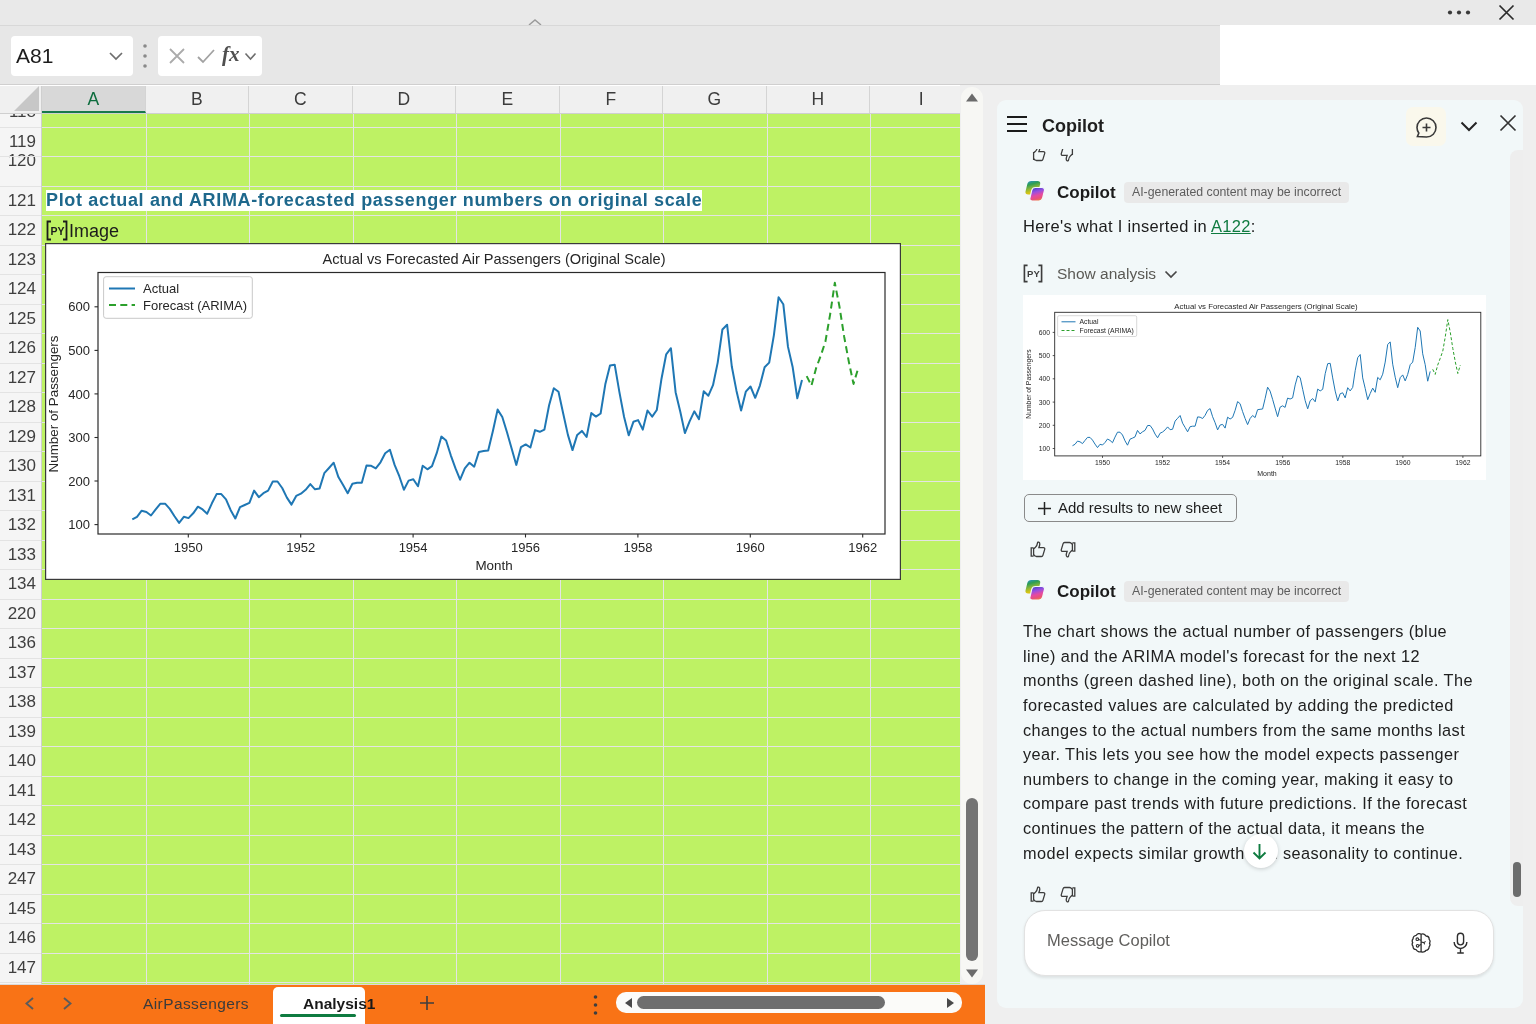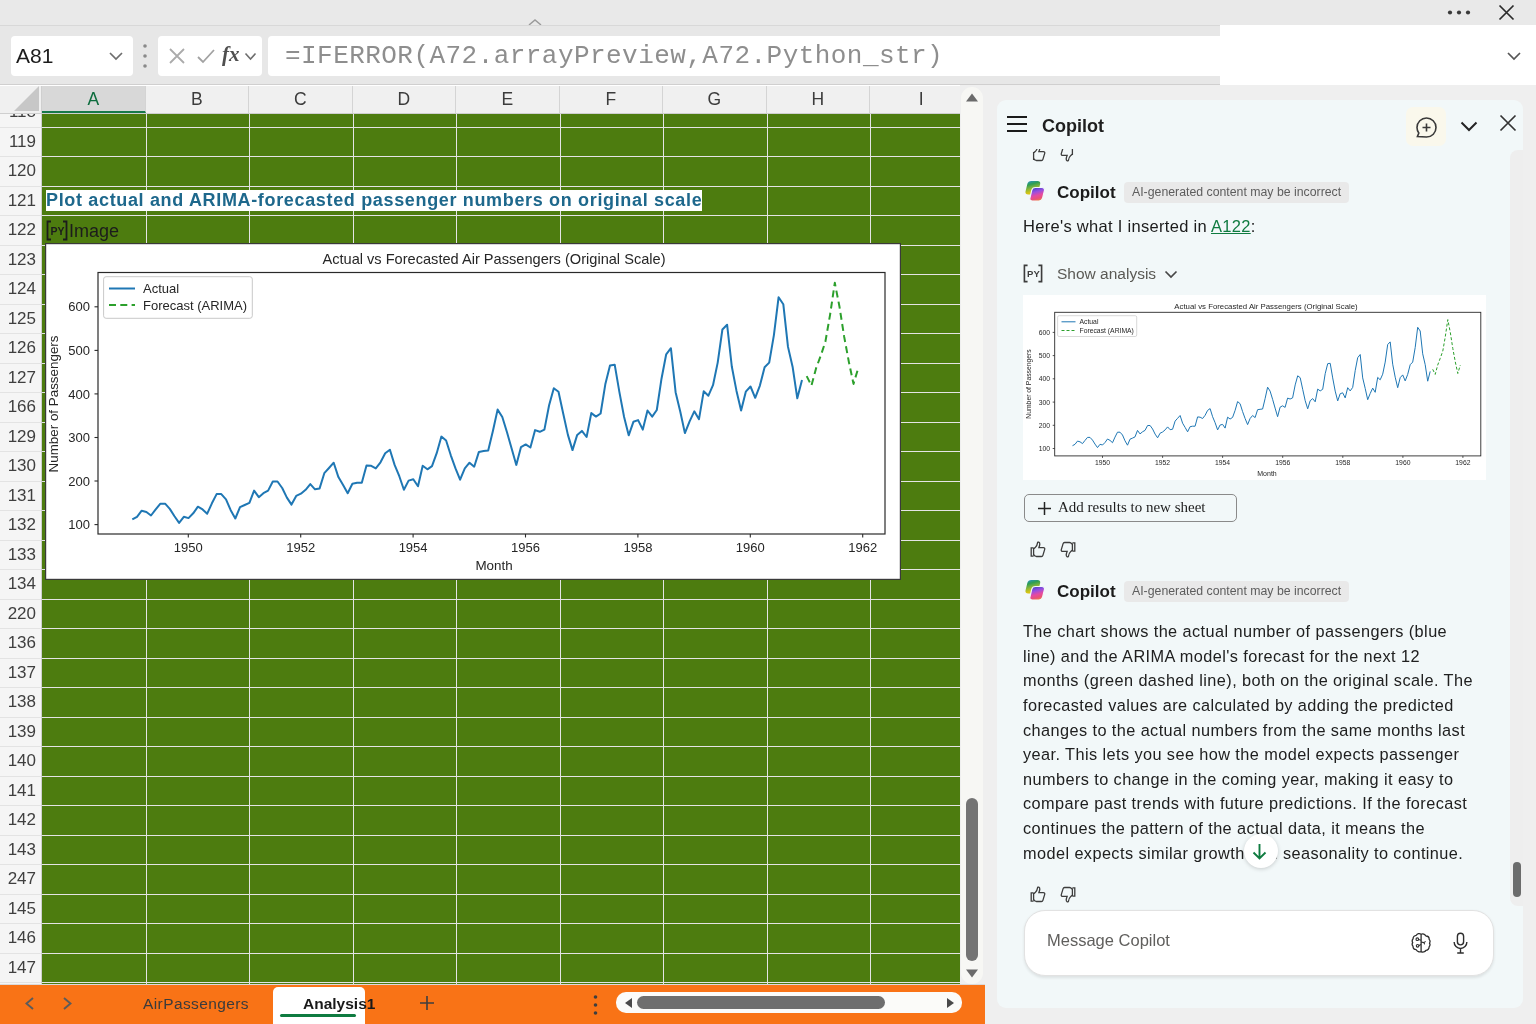--- a/index.html
+++ b/index.html
@@ -17,21 +17,21 @@
 
 
 #grid { position:absolute; left:0; top:85px; width:960px; height:899px; background:#ffffff; overflow:hidden; }
 #cheadrow { position:absolute; left:0; top:1px; width:960px; height:28px; background:#f0f0f0; border-bottom:1px solid #cfcfcf; }
 .chead { position:absolute; top:0; height:27px; line-height:27px; text-align:center; font-size:17.5px; color:#3c3c3c; border-right:1px solid #d4d4d4; }
 .colsel { background:#d8d8d8; color:#0c6c3d; border-bottom:2.5px solid #17794a; height:27px; }
 #corner { position:absolute; left:0; top:1px; width:42px; height:28px; background:#f0f0f0; border-right:1px solid #cfcfcf; border-bottom:1px solid #cfcfcf; }
 #corner:after { content:""; position:absolute; right:2px; bottom:2px; border-style:solid; border-width:0 0 25px 25px; border-color:transparent transparent #c7c7c7 transparent; }
 #rheads { position:absolute; left:0; top:29px; width:42px; height:870px; background:#f5f5f5; border-right:1px solid #cfcfcf; overflow:hidden; }
 .rnum { position:absolute; right:5px; width:37px; height:29.5px; line-height:29.5px; text-align:right; font-size:17px; color:#3f3f3f; }
-#cells { position:absolute; left:42px; top:29px; width:918px; height:870px; background:#4d7c0f; overflow:hidden; }
+#cells { position:absolute; left:42px; top:29px; width:918px; height:870px; background:#bef264; overflow:hidden; }
 .hline { position:absolute; left:0; width:918px; height:1px; background:#e4e4e4; }
 .vline { position:absolute; top:0; width:1px; height:870px; background:#e4e4e4; }
 .rline { position:absolute; left:0; width:42px; height:1px; background:#e3e3e3; }
 
 #celltitle { position:absolute; left:4px; top:76px; font-size:18px; font-weight:bold; color:#1e688c; white-space:nowrap; background:#ffffff; letter-spacing:0.66px; }
 #cellimage { position:absolute; left:3px; top:105.5px; font-size:18px; color:#1c1c1c; white-space:nowrap; }
 #bigchart { position:absolute; left:3px; top:129.2px; width:856px; height:337px; }
 
 
 #vtrack { position:absolute; left:961px; top:87px; width:22px; height:897px; background:#f7f7f4; border-radius:11px; }
@@ -51,21 +51,21 @@
 #panel { position:absolute; left:997px; top:100px; width:526px; height:908px; background:#f2f8f9; border-radius:9px; overflow:hidden; }
 #paneltitle { position:absolute; left:45px; top:16px; font-size:18px; font-weight:bold; color:#1f1f1f; }
 #newchatbg { position:absolute; left:409px; top:7px; width:40px; height:39px; background:#faf8ec; border-radius:7px; }
 .pill { position:absolute; background:#e9e9e9; border-radius:4px; font-size:12.3px; color:#5d5d5d; line-height:21px; padding:0 8px; height:21px; white-space:nowrap; }
 .msgname { position:absolute; font-size:17px; font-weight:bold; color:#1b1b1b; }
 #heretext { position:absolute; left:26px; top:117px; font-size:16.5px; color:#1c1c1c; letter-spacing:0.3px; }
 #heretext a { color:#0f7b40; text-decoration:underline; }
 #showrow { position:absolute; left:25px; top:164px; font-size:15.5px; color:#5a5954; }
 #chartcard { position:absolute; left:26px; top:195px; width:463px; height:185px; background:#ffffff; }
 #addbtn { position:absolute; left:27px; top:394px; width:213px; height:28px; border:1px solid #8a8a8a; border-radius:5px; font-size:15px; color:#1e1e1e; }
-#addbtn span { position:absolute; left:33px; top:4px;font-family:Liberation Serif, serif; }
+#addbtn span { position:absolute; left:33px; top:4px; }
 #para { position:absolute; left:26px; top:519px; width:475px; font-size:16.3px; line-height:24.62px; color:#202020; letter-spacing:0.42px; }
 #msgbox { position:absolute; left:27px; top:810px; width:470px; height:66px; background:#ffffff; border:1px solid #e2e2e2; border-radius:21px; box-shadow:0 1.2px 3px rgba(0,0,0,0.09); }
 #msgbox span { position:absolute; left:22px; top:20px; font-size:16.5px; color:#605f5d; }
 #ptrack { position:absolute; left:513px; top:50px; width:13px; height:756px; background:#eeeeee; border-radius:8px 0 0 8px; }
 #pthumb { position:absolute; left:516px; top:762px; width:8px; height:35px; background:#6b6b6b; border-radius:4px; }
 
 .icon { position:absolute; }
 </style></head>
 <body>
 <div id="stage">
@@ -99,26 +99,20 @@
     <div class="wbox" id="fxbox">
       <svg class="icon" style="left:10px;top:11px" width="18" height="18" viewBox="0 0 18 18">
           <path d="M2 2 L16 16 M16 2 L2 16" stroke="#ababab" stroke-width="1.8"></path>
         </svg>
       <svg class="icon" style="left:38px;top:11px" width="20" height="18" viewBox="0 0 20 18">
           <path d="M2 10 L7 15 L18 3" stroke="#a2a2a2" stroke-width="1.8" fill="none"></path>
         </svg>
       <span style="position:absolute;left:64px;top:6px;font-family:'Liberation Serif',serif;font-style:italic;font-weight:bold;font-size:21px;color:#4f4f4f;">fx</span>
       <svg class="icon" style="left:86px;top:16px" width="13" height="9" viewBox="0 0 13 9">
           <path d="M1.5 1.5 L6.5 7 L11.5 1.5" stroke="#6e6e6e" stroke-width="1.6" fill="none"></path>
-        </svg>
-    </div>
-    <div class="wbox" id="formulabox">
-      <span id="formulatext">=IFERROR(A72.arrayPreview,A72.Python_str)</span>
-      <svg class="icon" style="left:1238px;top:15px" width="16" height="10" viewBox="0 0 16 10">
-          <path d="M2 2 L8 8 L14 2" stroke="#565656" stroke-width="1.7" fill="none"></path>
         </svg>
     </div>
   </div>
 
   <div id="grid">
     <div id="cells">
         <div class="hline" style="top:12.8px"></div>
         <div class="hline" style="top:42.3px"></div>
         <div class="hline" style="top:71.8px"></div>
         <div class="hline" style="top:101.3px"></div>
@@ -209,29 +203,29 @@
         <div class="chead" style="left:352.5px;width:103.5px">D</div>
         <div class="chead" style="left:456.0px;width:103.5px">E</div>
         <div class="chead" style="left:559.5px;width:103.5px">F</div>
         <div class="chead" style="left:663.0px;width:103.5px">G</div>
         <div class="chead" style="left:766.5px;width:103.5px">H</div>
         <div class="chead" style="left:870.0px;width:103.5px">I</div>
       </div>
     <div id="corner"></div>
     <div id="rheads">
         <div class="rnum" style="top:12.8px">119</div>
-        <div class="rnum" style="top:42px">120</div>
+        <div class="rnum" style="top:32px">120</div>
         <div class="rnum" style="top:71.8px">121</div>
         <div class="rnum" style="top:101.3px">122</div>
         <div class="rnum" style="top:130.8px">123</div>
         <div class="rnum" style="top:160.3px">124</div>
         <div class="rnum" style="top:189.8px">125</div>
         <div class="rnum" style="top:219.3px">126</div>
         <div class="rnum" style="top:248.8px">127</div>
-        <div class="rnum" style="top:278.3px">166</div>
+        <div class="rnum" style="top:278.3px">128</div>
         <div class="rnum" style="top:307.8px">129</div>
         <div class="rnum" style="top:337.3px">130</div>
         <div class="rnum" style="top:366.8px">131</div>
         <div class="rnum" style="top:396.3px">132</div>
         <div class="rnum" style="top:425.8px">133</div>
         <div class="rnum" style="top:455.3px">134</div>
         <div class="rnum" style="top:484.8px">220</div>
         <div class="rnum" style="top:514.3px">136</div>
         <div class="rnum" style="top:543.8px">137</div>
         <div class="rnum" style="top:573.3px">138</div>

